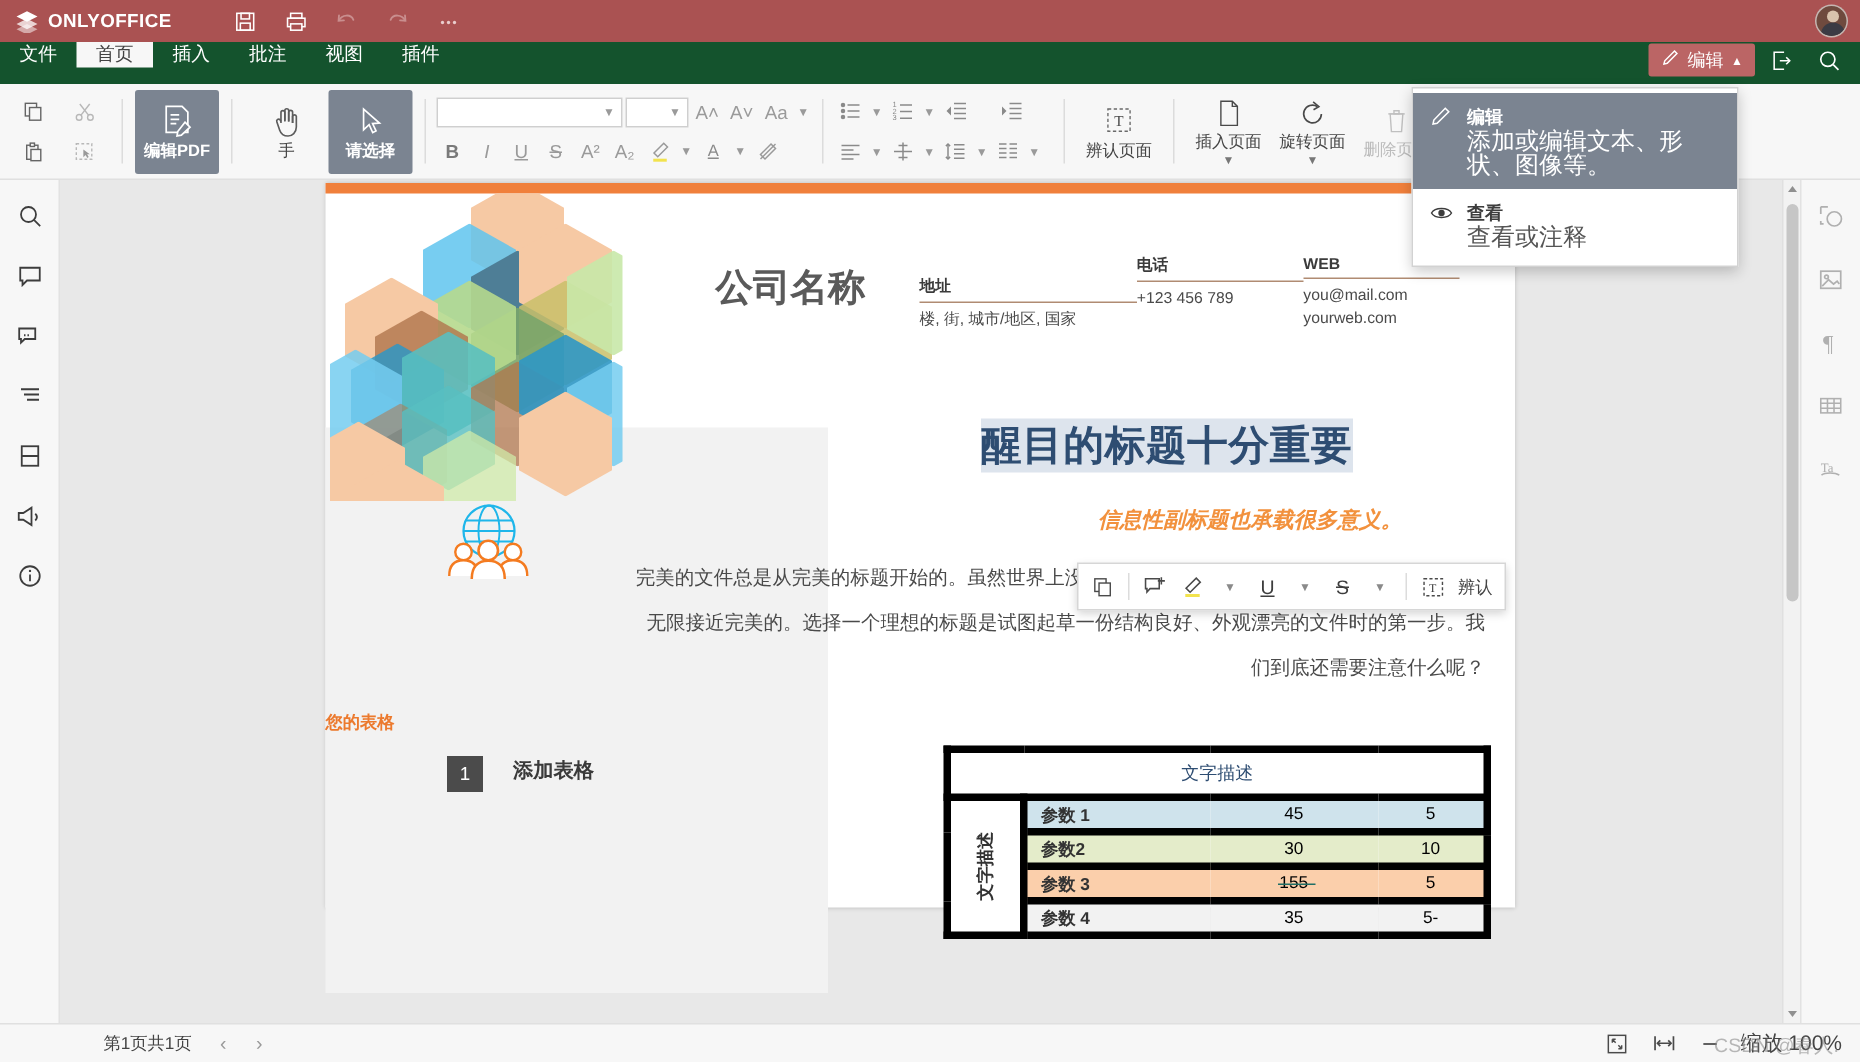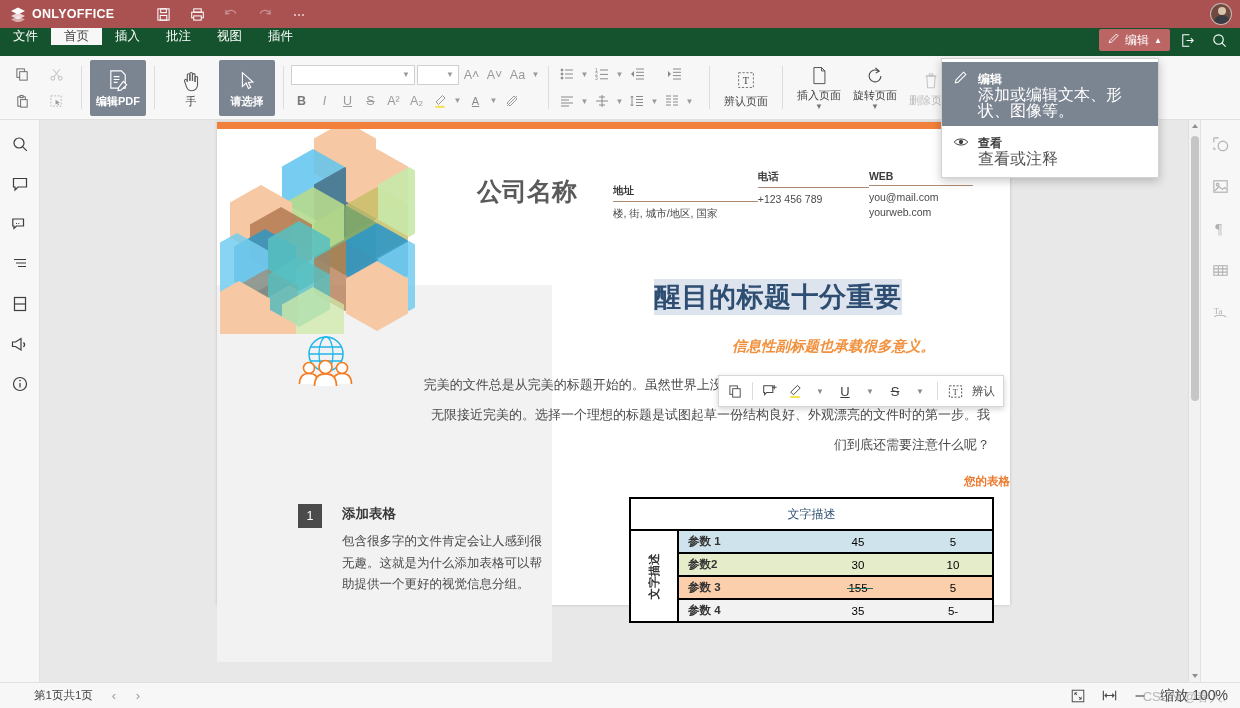--- a/index.html
+++ b/index.html
@@ -154,26 +154,26 @@
     position: absolute; left: 81px; top: 382px; width: 24px; height: 24px; background: #4b4b4b;
     color: #fff; font-size: 12.5px; display: flex; align-items: center; justify-content: center;
   }
   .item-title { position: absolute; left: 125px; top: 383px; font-size: 13.5px; font-weight: bold; color: #3a3a3a; }
   .item-body {
     position: absolute; left: 125px; top: 409px; width: 210px; font-size: 12.5px;
     line-height: 21.5px; color: #4a4a4a;
   }
 
   .tbl-title {
-    position: absolute; left: 0; top: 352px; width: 793px; text-align: right;
+    position: absolute; left: 0; top: 352px; width: 793px; text-align: left;
     font-size: 11.5px; font-weight: bold; color: #ec7a2e;
   }
   .tbl-wrap { position: absolute; left: 412px; top: 375px; width: 365px; }
   table.doc-tbl { border-collapse: collapse; width: 365px; font-size: 11.5px; }
-  table.doc-tbl td { border: 2px solid #000000; height: 23px; }
+  table.doc-tbl td { border: 5px solid #000000; height: 23px; }
   .t-head { text-align: center; color: #2e4d72; font-size: 12px; height: 32px !important; }
   .t-rot { width: 44px; text-align: center; vertical-align: middle; }
   .t-rot span {
     display: inline-block; transform: rotate(-90deg); font-weight: bold; color: #333; font-size: 11.5px; white-space: nowrap;
   }
   .t-lbl { padding-left: 9px; font-weight: bold; color: #333; width: 124px; border-right: none !important; border-left: none !important; }
   .t-v1 { text-align: center; width: 112px; border-left: none !important; border-right: none !important; }
   .t-v2 { text-align: center; border-left: none !important; }
   .r1 td { background: #cfe3ec; }
   .r2 td { background: #e4ecca; }
@@ -195,21 +195,21 @@
   .ctx-lbl { font-size: 11.5px; color: #444; padding: 0 4px; }
 
   
   .vscroll { position: absolute; right: 0; top: 0; width: 12px; height: 100%; background: #f2f2f2; border-left: 1px solid #e0e0e0; }
   .vs-arrow { height: 12px; display: flex; align-items: center; justify-content: center; cursor: pointer; }
   .vs-thumb { position: absolute; left: 2px; top: 16px; width: 8px; height: 265px; background: #c6c6c6; border-radius: 4px; cursor: pointer; }
 
   
   .status {
     height: 26px; background: #f7f7f7; border-top: 1px solid #e0e0e0; display: flex;
-    align-items: center; flex: 0 0 26px; position: relative;
+    align-items: center; flex: 0 0 26px; position: relative; padding-left: 35px;
   }
   .st-pages { font-size: 11.5px; color: #444; margin-left: 34px; }
   .st-nav { display: flex; align-items: center; gap: 2px; margin-left: 10px; }
   .st-arrow { width: 22px; height: 20px; display: flex; align-items: center; justify-content: center; color: #9a9a9a; cursor: pointer; font-size: 13px; }
   .st-right { margin-left: auto; display: flex; align-items: center; gap: 9px; padding-right: 12px; }
   .st-btn { width: 22px; height: 20px; display: flex; align-items: center; justify-content: center; cursor: pointer; border-radius: 2px; }
   .zoom-lbl { font-size: 14px; color: #444; }
   .watermark {
     position: absolute; right: 14px; bottom: 2px; font-size: 13px; color: rgba(130,130,130,.55);
     pointer-events: none; white-space: nowrap;
@@ -724,21 +724,20 @@
             <path d="M37.5 50 C37.5 42 42 39.5 47 39.5 C52 39.5 56.5 42 56.5 50" stroke="#f47b20" stroke-width="1.6" fill="#fff"></path>
             <circle cx="30.5" cy="33" r="6.5" stroke="#f47b20" stroke-width="1.7" fill="#fff"></circle>
             <path d="M19.5 52 C19.5 43 24.5 39.8 30.5 39.8 C36.5 39.8 41.5 43 41.5 52" stroke="#f47b20" stroke-width="1.7" fill="#fff"></path>
           </svg>
         </div>
 
         <div class="body-para">完美的文件总是从完美的标题开始的。虽然世界上没有100%完美的东西，但我们希望每一个文件是无限接近完美的。选择一个理想的标题是试图起草一份结构良好、外观漂亮的文件时的第一步。我们到底还需要注意什么呢？</div>
 
         <div class="num-badge">1</div>
         <div class="item-title">添加表格</div>
-        <div class="item-body">包含很多字的文件肯定会让人感到很无趣。这就是为什么添加表格可以帮助提供一个更好的视觉信息分组。</div>
 
         <div class="tbl-title">您的表格</div>
         <div class="tbl-wrap">
           <table class="doc-tbl">
             <tbody>
                 <tr>
               <td class="t-head" colspan="4">文字描述</td>
             </tr>
             <tr class="r1">
               <td class="t-rot" rowspan="4" style="background:#fff;"><span>文字描述</span></td>

